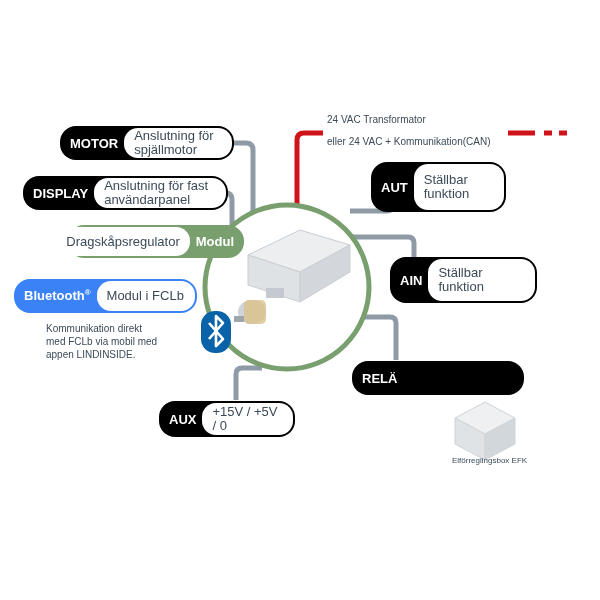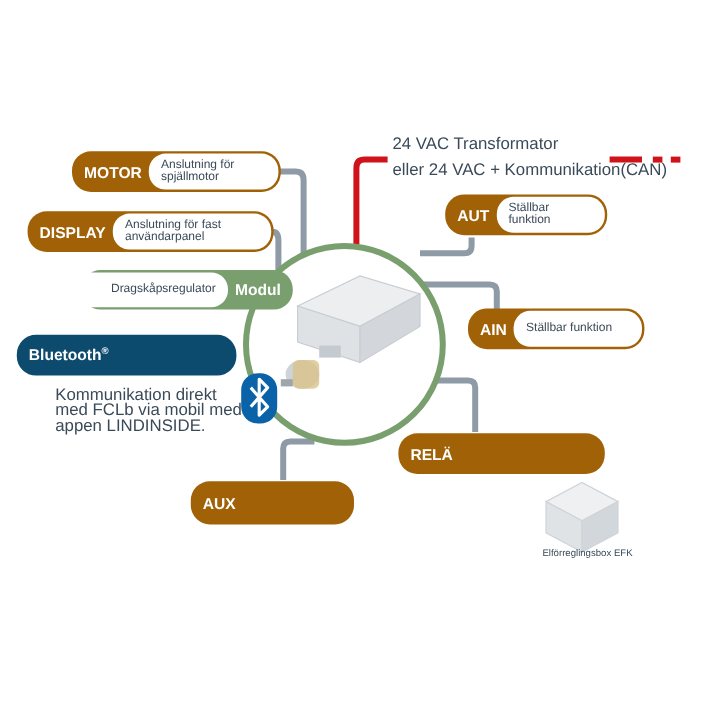--- a/index.html
+++ b/index.html
@@ -1,30 +1,30 @@
 <!DOCTYPE html>
 <html><head>
   <meta charset="utf-8">
   <style>
     html, body { margin:0; padding:0; background:#ffffff; }
     body { width:600px; height:600px; position:relative; overflow:hidden;
            font-family:"Liberation Sans", "DejaVu Sans", sans-serif; }
     svg.wires { position:absolute; left:0; top:0; }
     .pill { position:absolute; display:flex; align-items:center; box-sizing:border-box;
-            border-radius:16px; background:#a16207; }
+            border-radius:16px; background:#000000; }
     .pill .tag { color:#fff; font-weight:bold; font-size:13px; padding:0 6px 0 10px; white-space:nowrap; }
     .pill .desc { background:#fff; border-radius:14px; height:calc(100% - 4px); margin:2px 2px 2px 0;
-                  display:flex; align-items:center; padding:0 10px; font-size:10px; color:#3b4a58;
+                  display:flex; align-items:center; padding:0 10px; font-size:13px; color:#3b4a58;
                   line-height:1.05; flex:1; box-sizing:border-box; white-space:pre-line; }
     .pill.green { background:#789f6d; flex-direction:row-reverse; }
     .pill.green .desc { margin:2px 0 2px 2px; }
     .pill.green .tag { padding:0 10px 0 6px; }
-    .pill.blue { background:#0c4a6e; }
+    .pill.blue { background:#3b82f6;justify-content:flex-end; }
     .pill.blue .tag sup { font-size:8px; }
-    .note { position:absolute; font-size:14px; color:#3b4a58; line-height:13px; white-space:pre-line; }
+    .note { position:absolute; font-size:10px; color:#3b4a58; line-height:13px; white-space:pre-line; }
     .caption { position:absolute; font-size:8px; color:#3b4a58; }
   </style>
 </head>
 <body>
 
 <svg class="wires" width="600" height="600">
   <g fill="none" stroke="#8e9aa6" stroke-width="5" stroke-linejoin="round">
     <path d="M232 143 H246 Q253 143 253 150 V215"></path>
     <path d="M226 193 H226 Q232 193 232 200 V245"></path>
     <path d="M393 198 V205 Q393 211 387 211 H350"></path>
@@ -77,36 +77,38 @@
 användarpanel</span>
 </div>
 
 <div class="pill green" style="left:68px;top:225px;width:176px;height:33px;">
   <span class="tag">Modul</span>
   <span class="desc" style="justify-content:center;padding-left:41px;">Dragskåpsregulator</span>
 </div>
 
 <div class="pill blue" style="left:14px;top:279px;width:183px;height:34px;">
   <span class="tag"><span>Bluetooth</span><sup>®</sup></span>
+  <span class="desc">Modul i FCLb</span>
 </div>
 <div class="note" style="left:46px;top:322px;">Kommunikation direkt
 med FCLb via mobil med
 appen LINDINSIDE.</div>
 
-<div class="pill" style="left:371px;top:162px;width:135px;height:34px;">
+<div class="pill" style="left:371px;top:162px;width:135px;height:50px;">
   <span class="tag">AUT</span>
   <span class="desc">Ställbar funktion</span>
 </div>
 
-<div class="pill" style="left:390px;top:257px;width:147px;height:34px;justify-content:space-between;">
+<div class="pill" style="left:390px;top:257px;width:147px;height:46px;justify-content:space-between;">
   <span class="tag">AIN</span>
   <span class="desc">Ställbar funktion</span>
 </div>
 
-<div class="pill" style="left:332px;top:361px;width:172px;height:34px;">
+<div class="pill" style="left:352px;top:361px;width:172px;height:34px;">
   <span class="tag">RELÄ</span>
 </div>
 
 <div class="pill" style="left:159px;top:401px;width:136px;height:36px;">
   <span class="tag">AUX</span>
+  <span class="desc">+15V / +5V / 0</span>
 </div>
 
 <div class="caption" style="left:452px;top:456px;">Elförreglingsbox EFK</div>
 
 </body></html>

